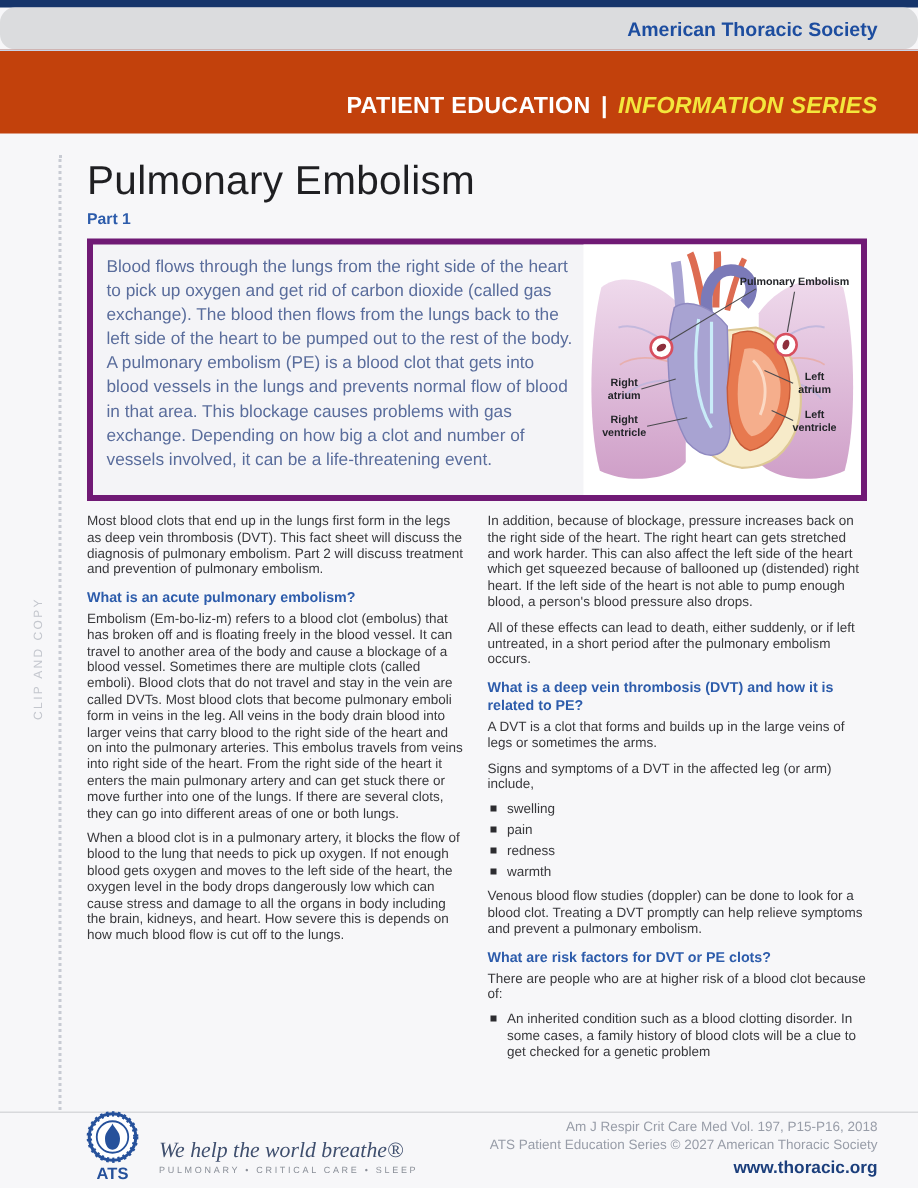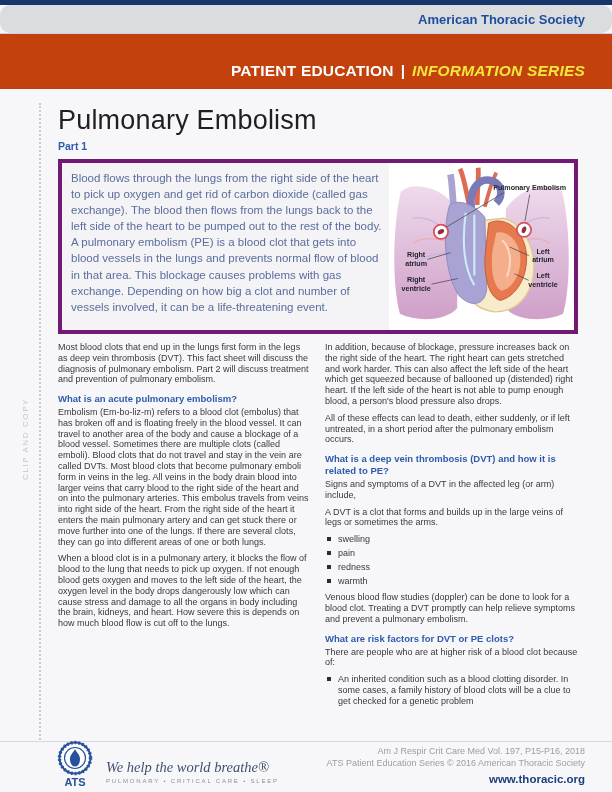--- a/index.html
+++ b/index.html
@@ -192,22 +192,22 @@
         <p>Most blood clots that end up in the lungs first form in the legs as deep vein thrombosis (DVT). This fact sheet will discuss the diagnosis of pulmonary embolism. Part 2 will discuss treatment and prevention of pulmonary embolism.</p>
         <div class="q-head">What is an acute pulmonary embolism?</div>
         <p>Embolism (Em-bo-liz-m) refers to a blood clot (embolus) that has broken off and is floating freely in the blood vessel. It can travel to another area of the body and cause a blockage of a blood vessel. Sometimes there are multiple clots (called emboli). Blood clots that do not travel and stay in the vein are called DVTs. Most blood clots that become pulmonary emboli form in veins in the leg. All veins in the body drain blood into larger veins that carry blood to the right side of the heart and on into the pulmonary arteries. This embolus travels from veins into right side of the heart. From the right side of the heart it enters the main pulmonary artery and can get stuck there or move further into one of the lungs. If there are several clots, they can go into different areas of one or both lungs.</p>
         <p>When a blood clot is in a pulmonary artery, it blocks the flow of blood to the lung that needs to pick up oxygen. If not enough blood gets oxygen and moves to the left side of the heart, the oxygen level in the body drops dangerously low which can cause stress and damage to all the organs in body including the brain, kidneys, and heart. How severe this is depends on how much blood flow is cut off to the lungs.</p>
       </div>
 
       <div class="col">
         <p>In addition, because of blockage, pressure increases back on the right side of the heart. The right heart can gets stretched and work harder. This can also affect the left side of the heart which get squeezed because of ballooned up (distended) right heart. If the left side of the heart is not able to pump enough blood, a person's blood pressure also drops.</p>
         <p>All of these effects can lead to death, either suddenly, or if left untreated, in a short period after the pulmonary embolism occurs.</p>
         <div class="q-head">What is a deep vein thrombosis (DVT) and how it is related to PE?</div>
+        <p>A DVT is a clot that forms and builds up in the large veins of legs or sometimes the arms.</p>
         <p>Signs and symptoms of a DVT in the affected leg (or arm) include,</p>
-        <p>A DVT is a clot that forms and builds up in the large veins of legs or sometimes the arms.</p>
         <ul class="blist">
           <li>
               <span class="sq"></span>
               <span>swelling</span>
             </li>
           <li>
               <span class="sq"></span>
               <span>pain</span>
             </li>
           <li>
@@ -242,18 +242,18 @@
         <path d="M21,9 c-1.5,3.5 -5,5.5 -5,10 c0,5 2.5,7.5 5,7.5 c2.5,0 5,-2.5 5,-7.5 c0,-4.5 -3.5,-6.5 -5,-10 z" fill="#26519b"></path>
         <text x="21" y="46" text-anchor="middle" font-family="Liberation Sans, sans-serif" font-size="11" font-weight="bold" fill="#26519b">ATS</text>
       </svg>
     </div>
     <div class="tagline-wrap">
       <div class="tagline">We help the world breathe®</div>
       <div class="tagline-sub">PULMONARY • CRITICAL CARE • SLEEP</div>
     </div>
     <div class="cite">
       <div>Am J Respir Crit Care Med Vol. 197, P15-P16, 2018</div>
-      <div>ATS Patient Education Series © 2016 American Thoracic Society</div>
+      <div>ATS Patient Education Series © 2027 American Thoracic Society</div>
       <a href="#" class="website">www.thoracic.org</a>
     </div>
   </div>
 
 </div>
 
 </body></html>

